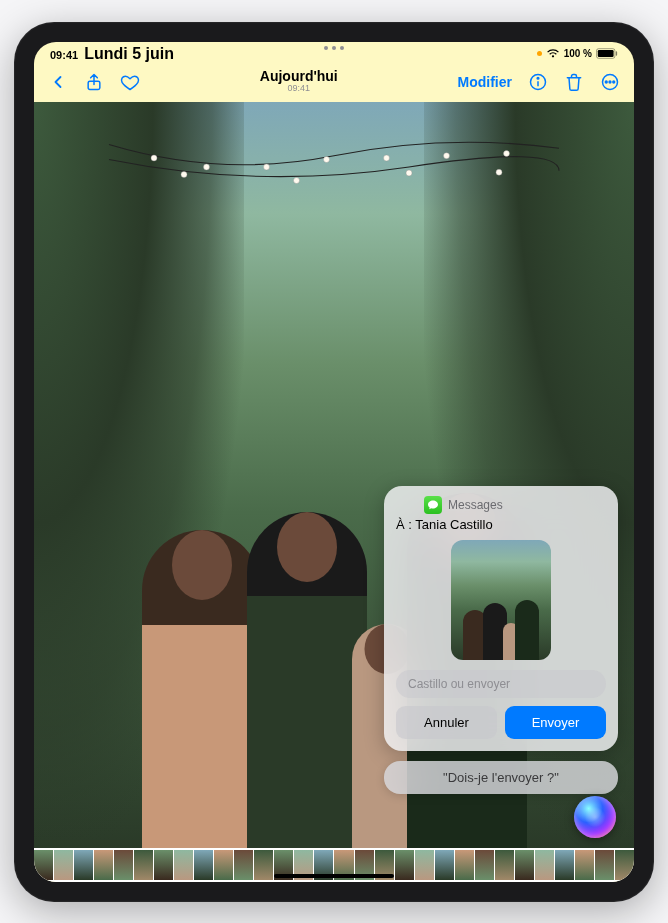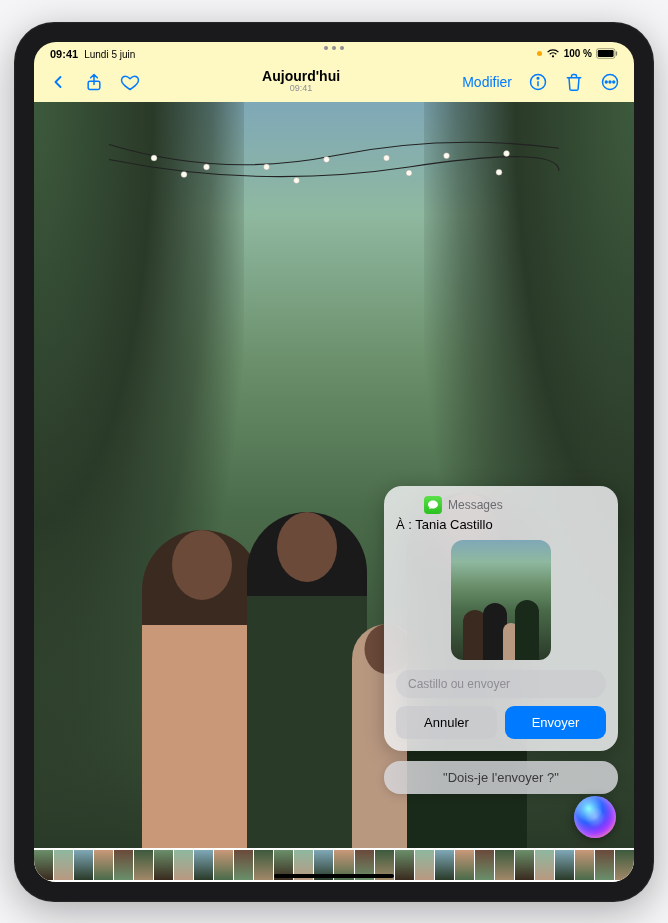--- a/index.html
+++ b/index.html
@@ -52,22 +52,22 @@
     }
 
     .status-left {
       display: flex;
       gap: 6px;
       align-items: baseline;
       font-weight: 600;
     }
 
     .status-date {
-      font-weight: 400;
-      font-size: 10px;
+      font-weight: 700;
+      font-size: 16px;
     }
 
     .status-right {
       display: flex;
       gap: 4px;
       align-items: center;
       font-size: 10px;
       font-weight: 600;
     }
 
@@ -142,21 +142,21 @@
     .icon-btn svg {
       width: 20px;
       height: 20px;
     }
 
     .text-btn {
       background: none;
       border: none;
       color: #007aff;
       font-size: 14px;
-      font-weight: 400;
+      font-weight: 700;
       cursor: pointer;
     }
 
     
     .photo-area {
       flex: 1;
       background: linear-gradient(180deg, #7fa8b8 0%, #8fb8a0 15%, #6a8f6a 35%, #4a6b4a 55%, #2a3a28 100%);
       position: relative;
       overflow: hidden;
     }

